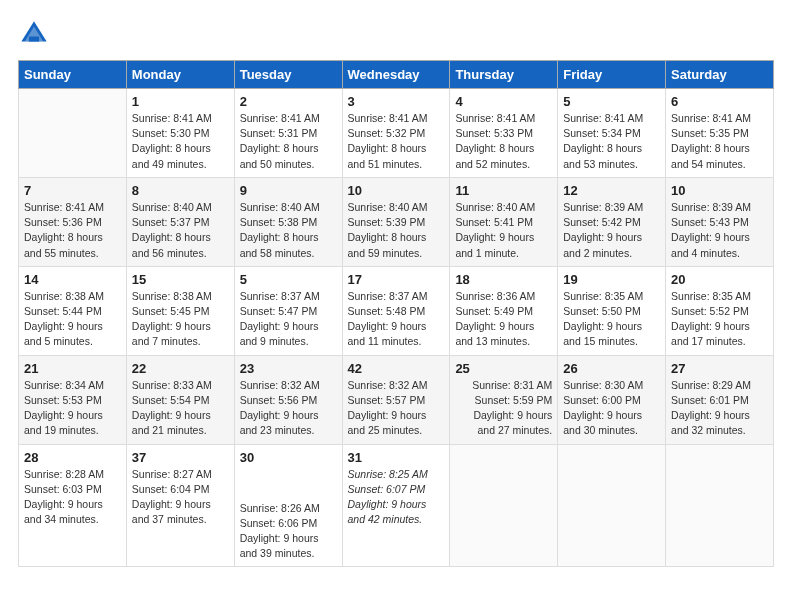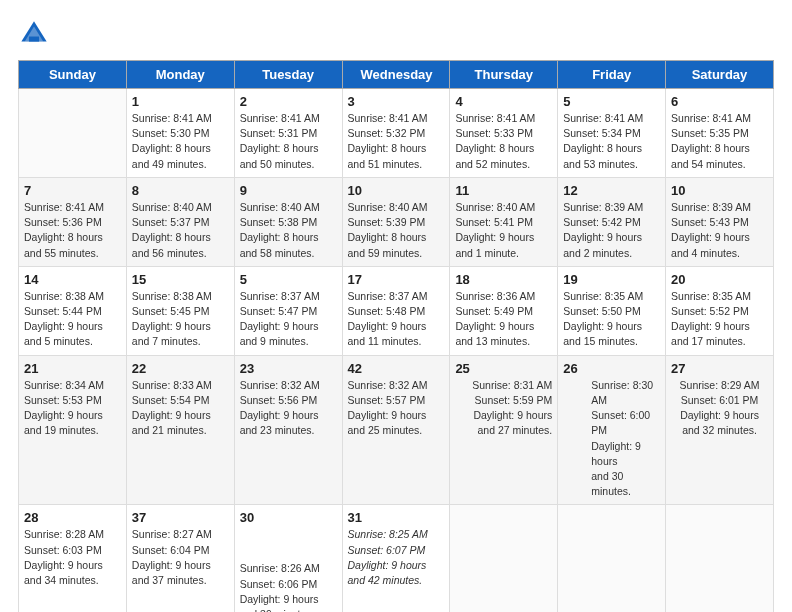--- a/index.html
+++ b/index.html
@@ -63,22 +63,22 @@
     table {
       width: 100%;
       border-collapse: collapse;
       table-layout: fixed;
     }
     thead tr th {
       background: #1565c0;
       color: #fff;
       font-size: 13px;
       font-weight: bold;
-      padding: 6px 18px;
-      text-align: center;
+      padding: 6px 5px;
+      text-align: left;
       border: 1px solid #aaa;
     }
     tbody tr {
       border-bottom: 1px solid #ccc;
     }
     tbody tr td {
       vertical-align: top;
       border: 1px solid #ddd;
       padding: 5px 5px;
       font-size: 11px;
@@ -317,28 +317,28 @@
           </td>
           <td>
             <div class="day-num">25</div>
             <div class="day-info" style="white-space: pre-line; text-align: right;">Sunrise: 8:31 AM
 Sunset: 5:59 PM
 Daylight: 9 hours
 and 27 minutes.</div>
           </td>
           <td>
             <div class="day-num">26</div>
-            <div class="day-info" style="white-space: pre-line; margin-left: 28px;">Sunrise: 8:30 AM
+            <div class="day-info" style="white-space: pre-line;">Sunrise: 8:30 AM
 Sunset: 6:00 PM
 Daylight: 9 hours
 and 30 minutes.</div>
           </td>
           <td>
             <div class="day-num">27</div>
-            <div class="day-info" style="white-space: pre-line; text-align: center;">Sunrise: 8:29 AM
+            <div class="day-info" style="white-space: pre-line;">Sunrise: 8:29 AM
 Sunset: 6:01 PM
 Daylight: 9 hours
 and 32 minutes.</div>
           </td>
         </tr>
         <tr>
           <td>
             <div class="day-num">28</div>
             <div class="day-info" style="white-space: pre-line;">Sunrise: 8:28 AM
 Sunset: 6:03 PM

